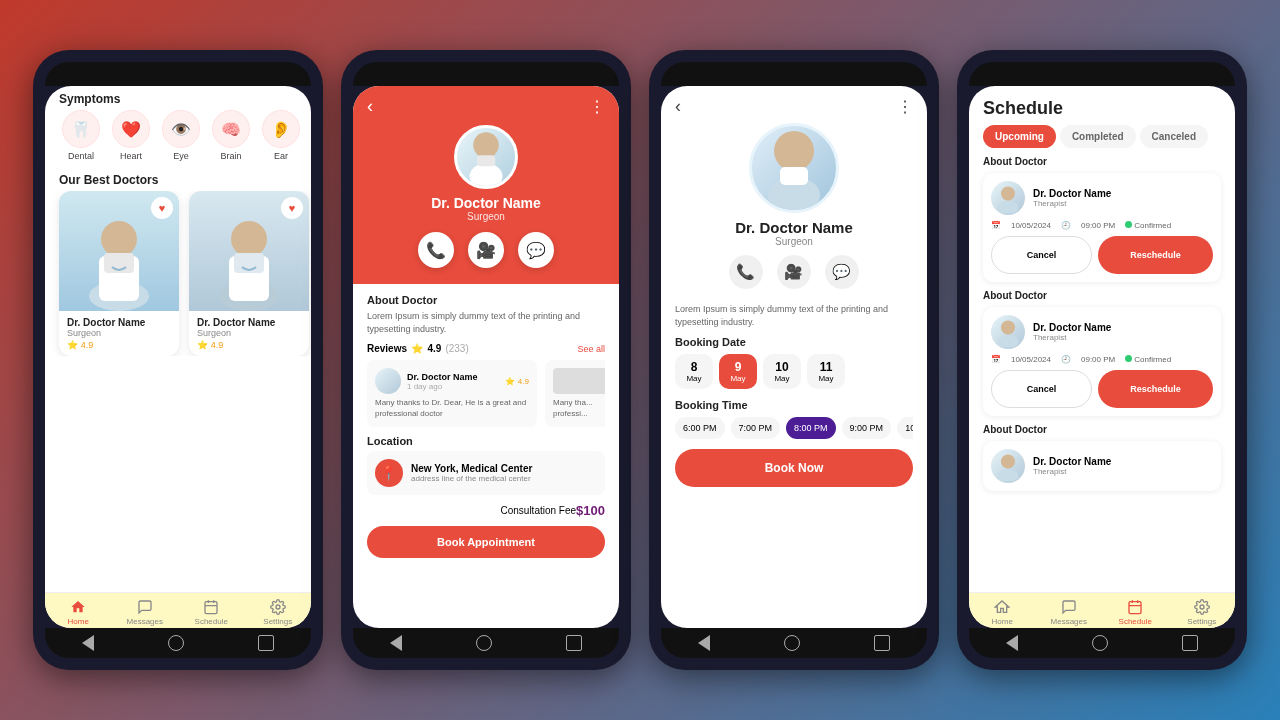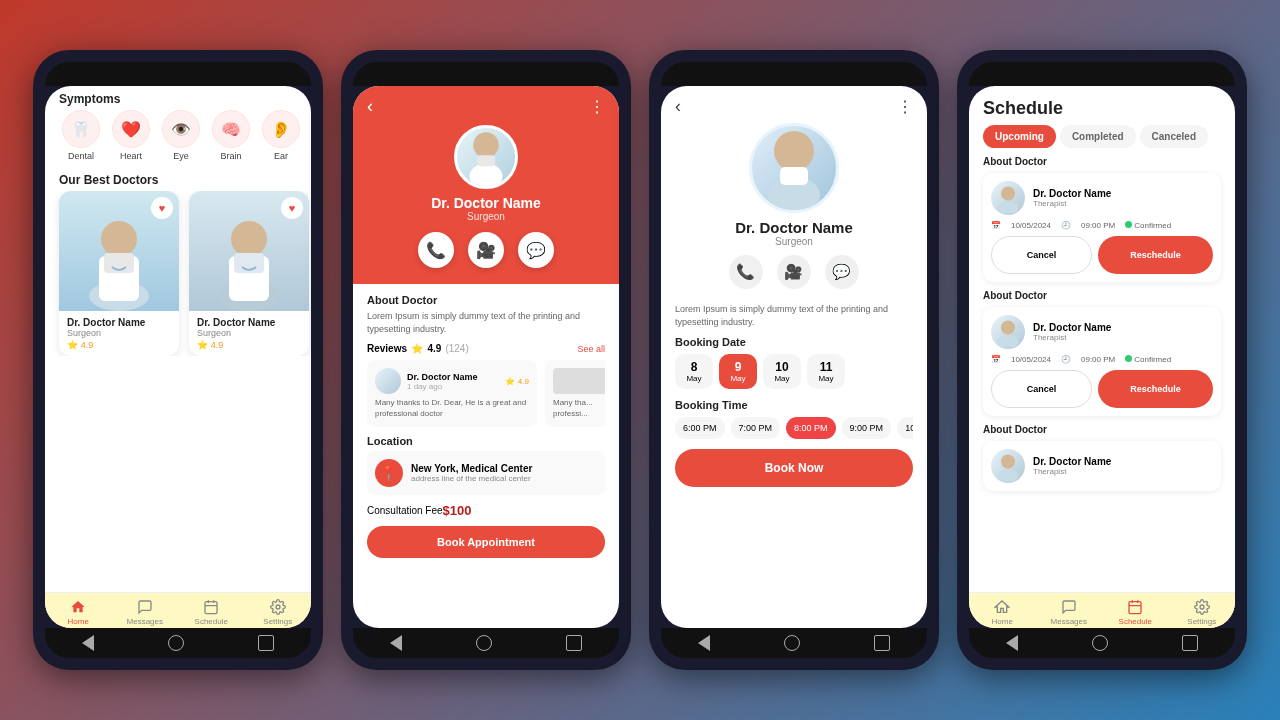--- a/index.html
+++ b/index.html
@@ -327,29 +327,29 @@
     .loc-name {
       font-size: 10px;
       font-weight: 600;
     }
     .loc-addr {
       font-size: 8px;
       color: #888;
     }
     .consult-row {
       display: flex;
-      justify-content: flex-start;
+      justify-content: flex-end;
       align-items: center;
       margin-top: 8px;
       font-size: 10px;
     }
     .consult-price {
       font-size: 13px;
       font-weight: 700;
-      color: #b91c1c;
+      color: #701a75;
     }
     .book-btn {
       background: #e74c3c;
       color: #fff;
       border: none;
       border-radius: 24px;
       padding: 10px;
       font-size: 11px;
       font-weight: 600;
       width: 100%;
@@ -416,21 +416,21 @@
       overflow: hidden;
     }
     .time-pill {
       padding: 6px 8px;
       border-radius: 20px;
       background: #f5f5f5;
       font-size: 9px;
       white-space: nowrap;
     }
     .time-pill.active {
-      background: #ef4444;
+      background: #4c1d95;
       color: #fff;
     }
     .book-now-btn {
       background: #e74c3c;
       color: #fff;
       border: none;
       border-radius: 24px;
       padding: 12px;
       font-size: 12px;
       font-weight: 600;
@@ -689,21 +689,21 @@
 
     <div style="flex:1;overflow:hidden;padding:10px 14px;">
       <div class="about-title">About Doctor</div>
       <div class="about-text">Lorem Ipsum is simply dummy text of the printing and typesetting industry.</div>
 
       <div class="reviews-row">
         <div class="reviews-left">
           <span>Reviews</span>
           <span style="color:#f39c12;">⭐</span>
           <span>4.9</span>
-          <span style="color:#aaa;font-weight:400;">(124)</span>
+          <span style="color:#aaa;font-weight:400;">(233)</span>
         </div>
         <span class="see-all">See all</span>
       </div>
 
       <div class="review-cards">
         <div class="review-card">
           <div class="reviewer-row">
             <div class="reviewer-avatar"></div>
             <div>
               <div class="reviewer-name">Dr. Doctor Name</div>

